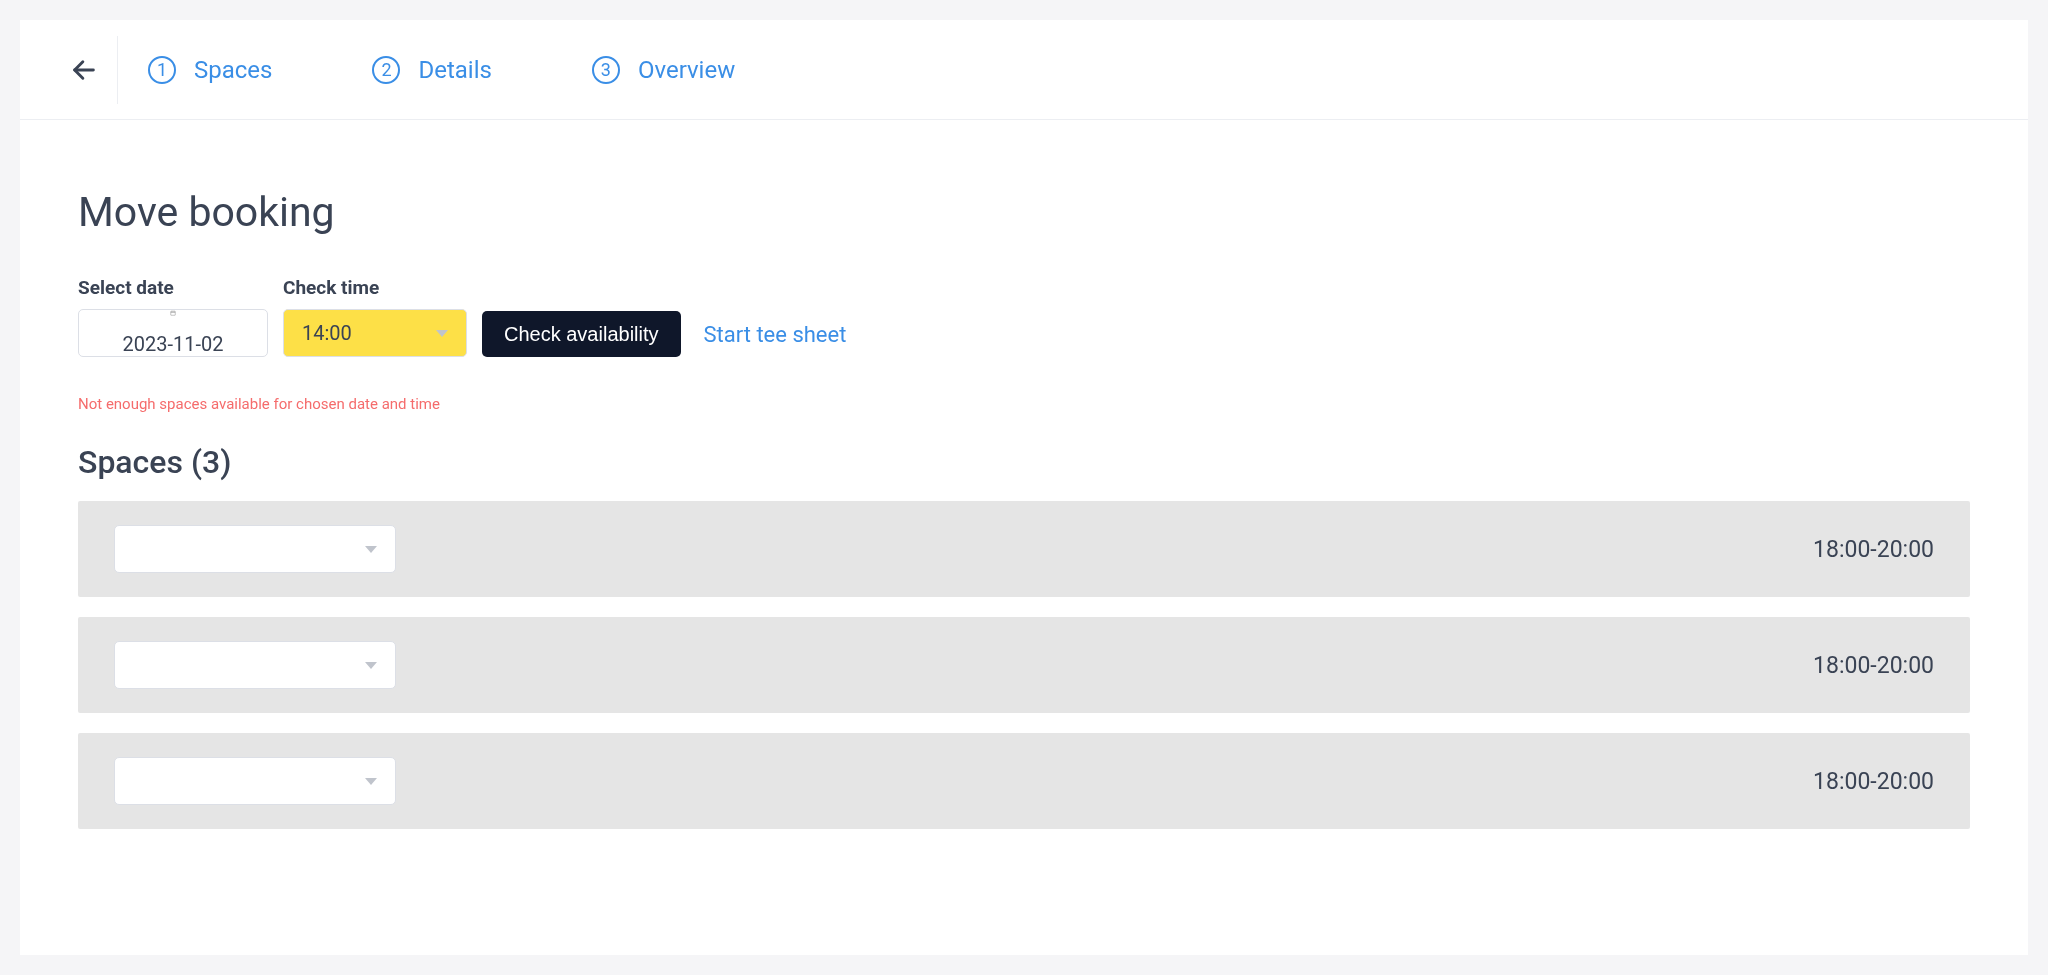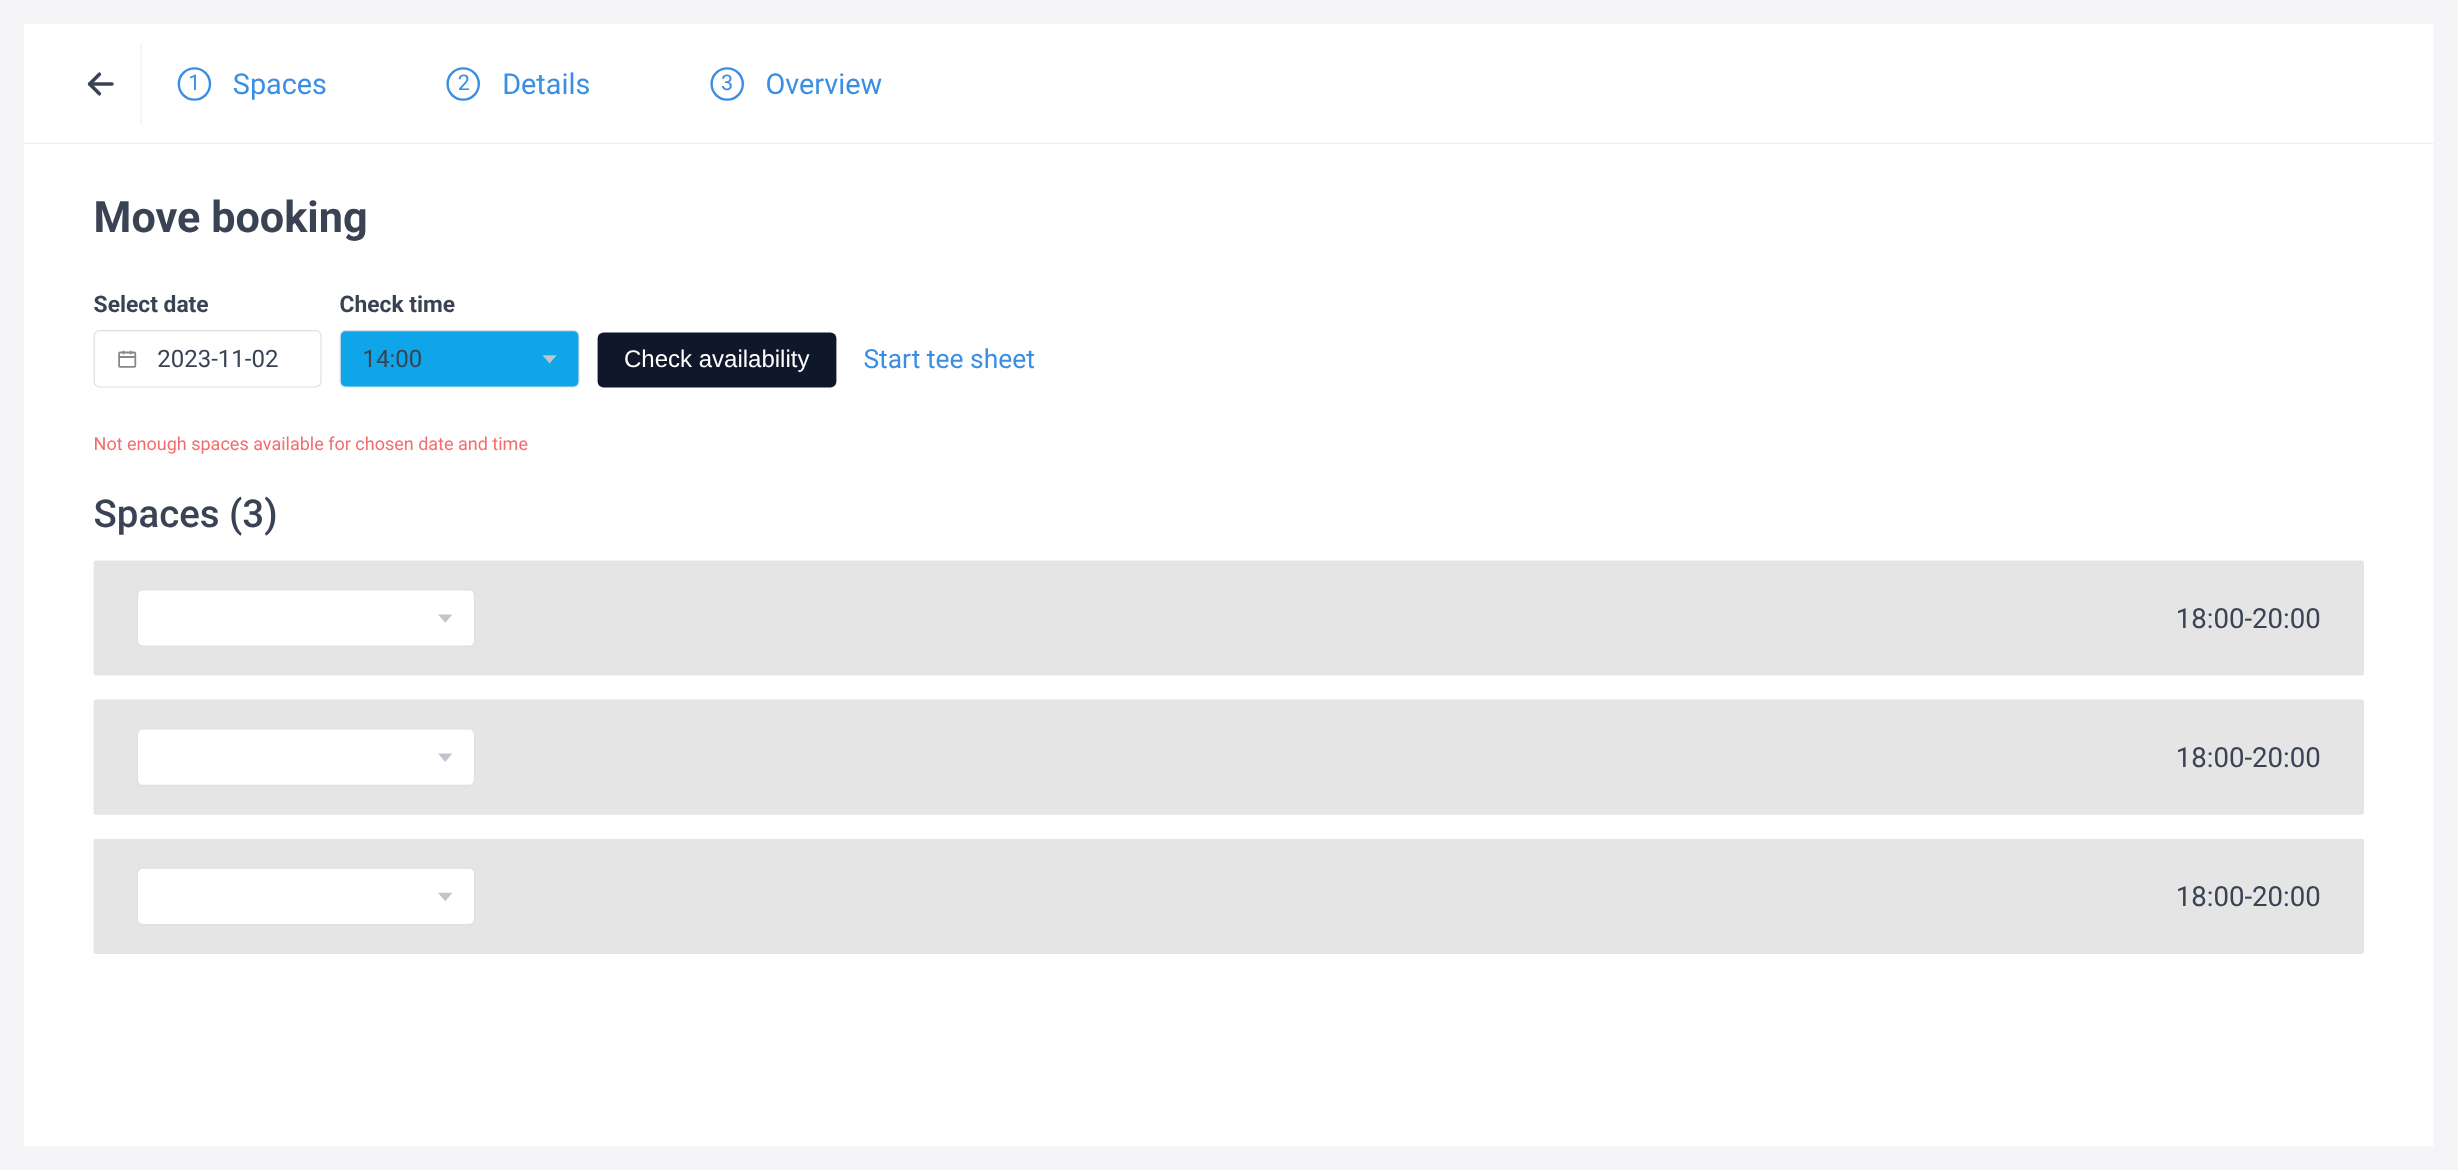--- a/index.html
+++ b/index.html
@@ -67,24 +67,25 @@
   .step-label {
     color: #3a8ee6;
     font-size: 24px;
     font-weight: 400;
   }
   .content {
     padding: 40px 58px;
     flex: 1;
   }
   .page-title {
-    font-size: 36px;
-    font-weight: 700;
+    font-size: 41px;
+    font-weight: 400;
     color: #3a4354;
     margin-bottom: 40px;
+    margin-top: 28px;
   }
   .form-row {
     display: flex;
     align-items: flex-end;
     gap: 15px;
     margin-bottom: 38px;
   }
   .field {
     display: flex;
     flex-direction: column;
@@ -100,37 +101,38 @@
     align-items: center;
     gap: 16px;
     border: 1px solid #dcdfe6;
     border-radius: 5px;
     padding: 0 18px;
     height: 48px;
     background: #fff;
     font-size: 20px;
     color: #3a4354;
     width: 190px;
+    flex-direction: column;
   }
   .date-input svg {
     width: 18px;
     height: 18px;
   }
   .select-input {
     display: flex;
     align-items: center;
     justify-content: space-between;
     border: 1px solid #dcdfe6;
     border-radius: 5px;
     padding: 0 18px;
     height: 48px;
-    background: #0ea5e9;
+    background: #fde047;
     font-size: 20px;
     color: #3a4354;
-    width: 200px;
+    width: 184px;
     cursor: pointer;
   }
   .select-input .caret {
     width: 0;
     height: 0;
     border-left: 6px solid transparent;
     border-right: 6px solid transparent;
     border-top: 7px solid #c0c4cc;
   }
   .btn-primary {

